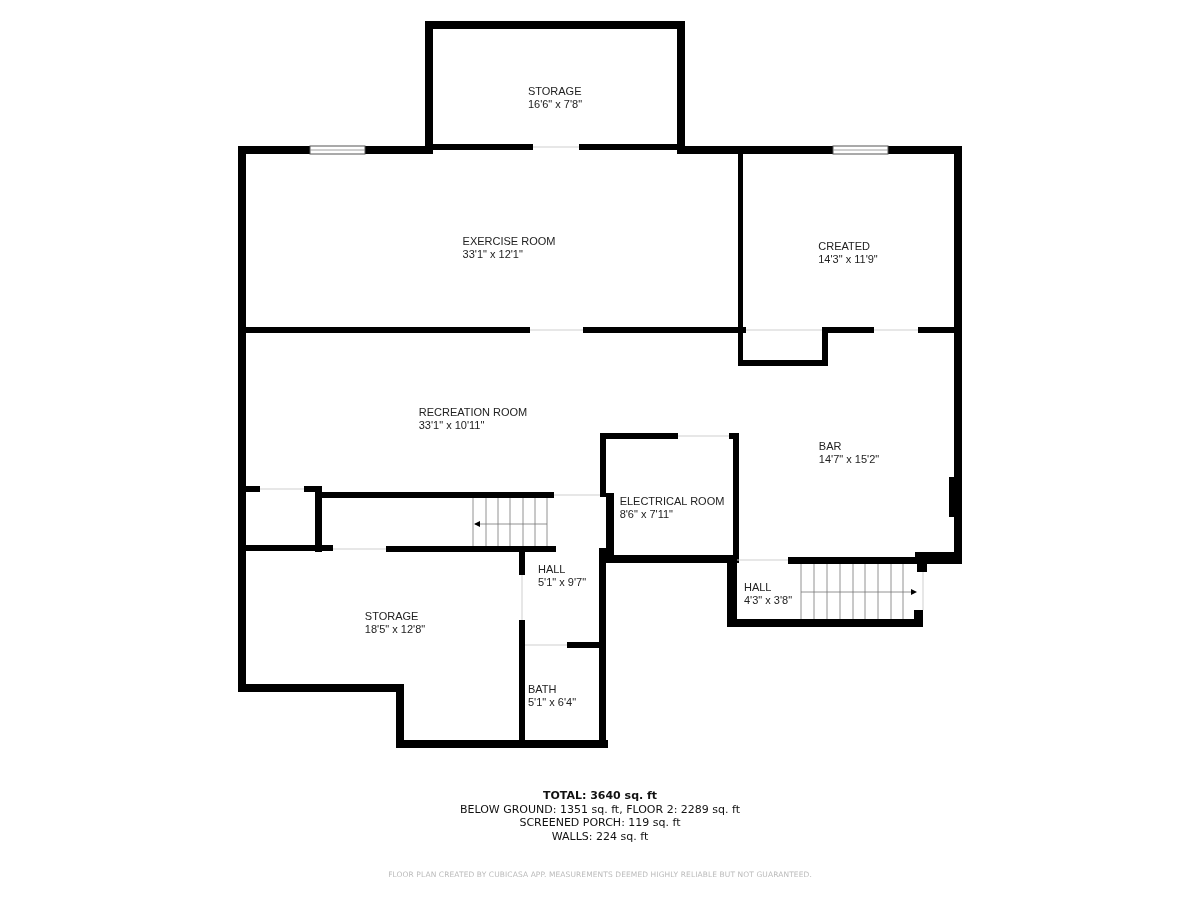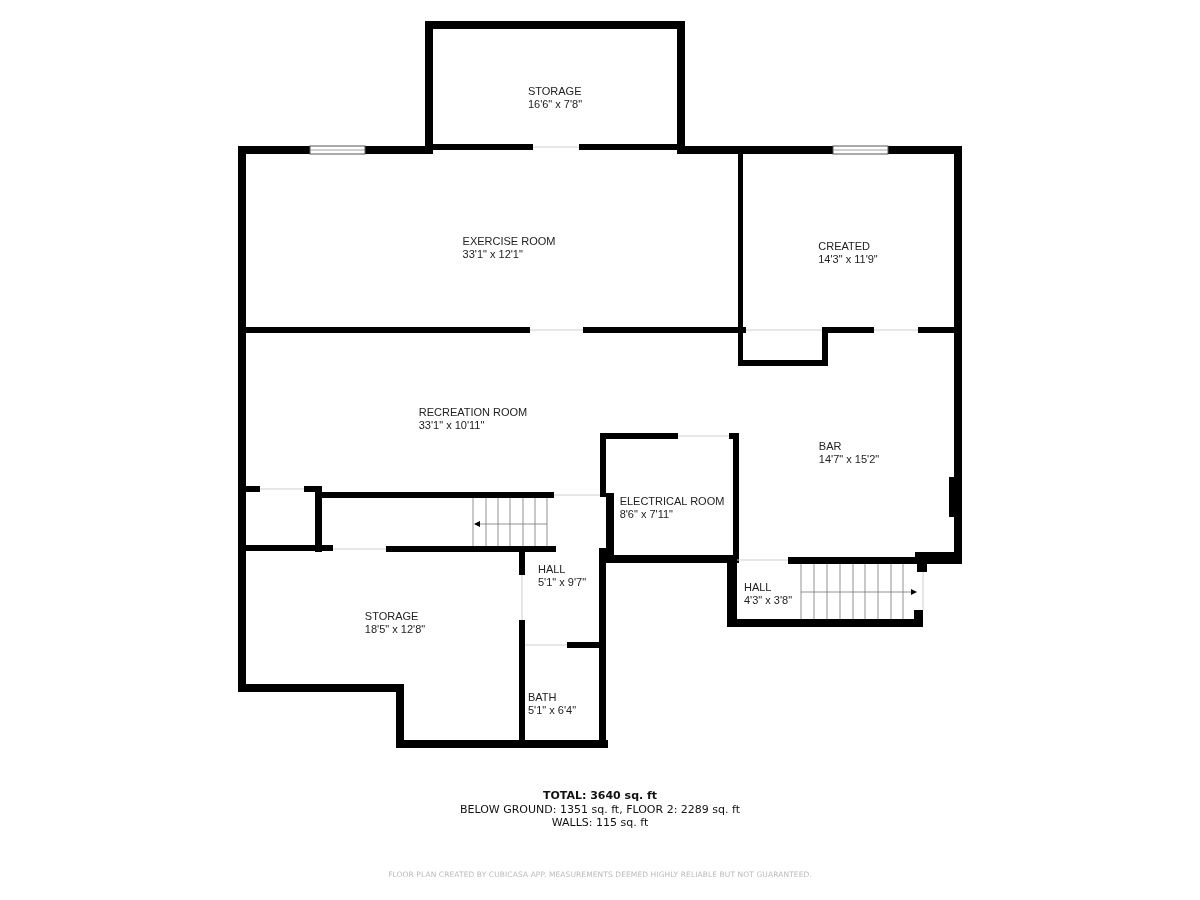--- a/index.html
+++ b/index.html
@@ -158,25 +158,26 @@
     <span>5'1" x 9'7"</span>
   </div>
   <div class="room-label" style="left:768px;top:581px;">
     <span>HALL</span>
     <span>4'3" x 3'8"</span>
   </div>
   <div class="room-label" style="left:395px;top:610px;">
     <span>STORAGE</span>
     <span>18'5" x 12'8"</span>
   </div>
-  <div class="room-label" style="left:552px;top:683px;margin-top:8px;">
+  <div class="room-label" style="left:552px;top:683px;">
     <span>BATH</span>
     <span>5'1" x 6'4"</span>
   </div>
 </div>
 
 <div id="summary">
   <div class="total">TOTAL: 3640 sq. ft</div>
   <div>BELOW GROUND: 1351 sq. ft, FLOOR 2: 2289 sq. ft</div>
-  <div>WALLS: 115 sq. ft</div>
+  <div>SCREENED PORCH: 119 sq. ft</div>
+  <div>WALLS: 224 sq. ft</div>
 </div>
 
 <div id="disclaimer">FLOOR PLAN CREATED BY CUBICASA APP. MEASUREMENTS DEEMED HIGHLY RELIABLE BUT NOT GUARANTEED.</div>
 
 </body></html>

